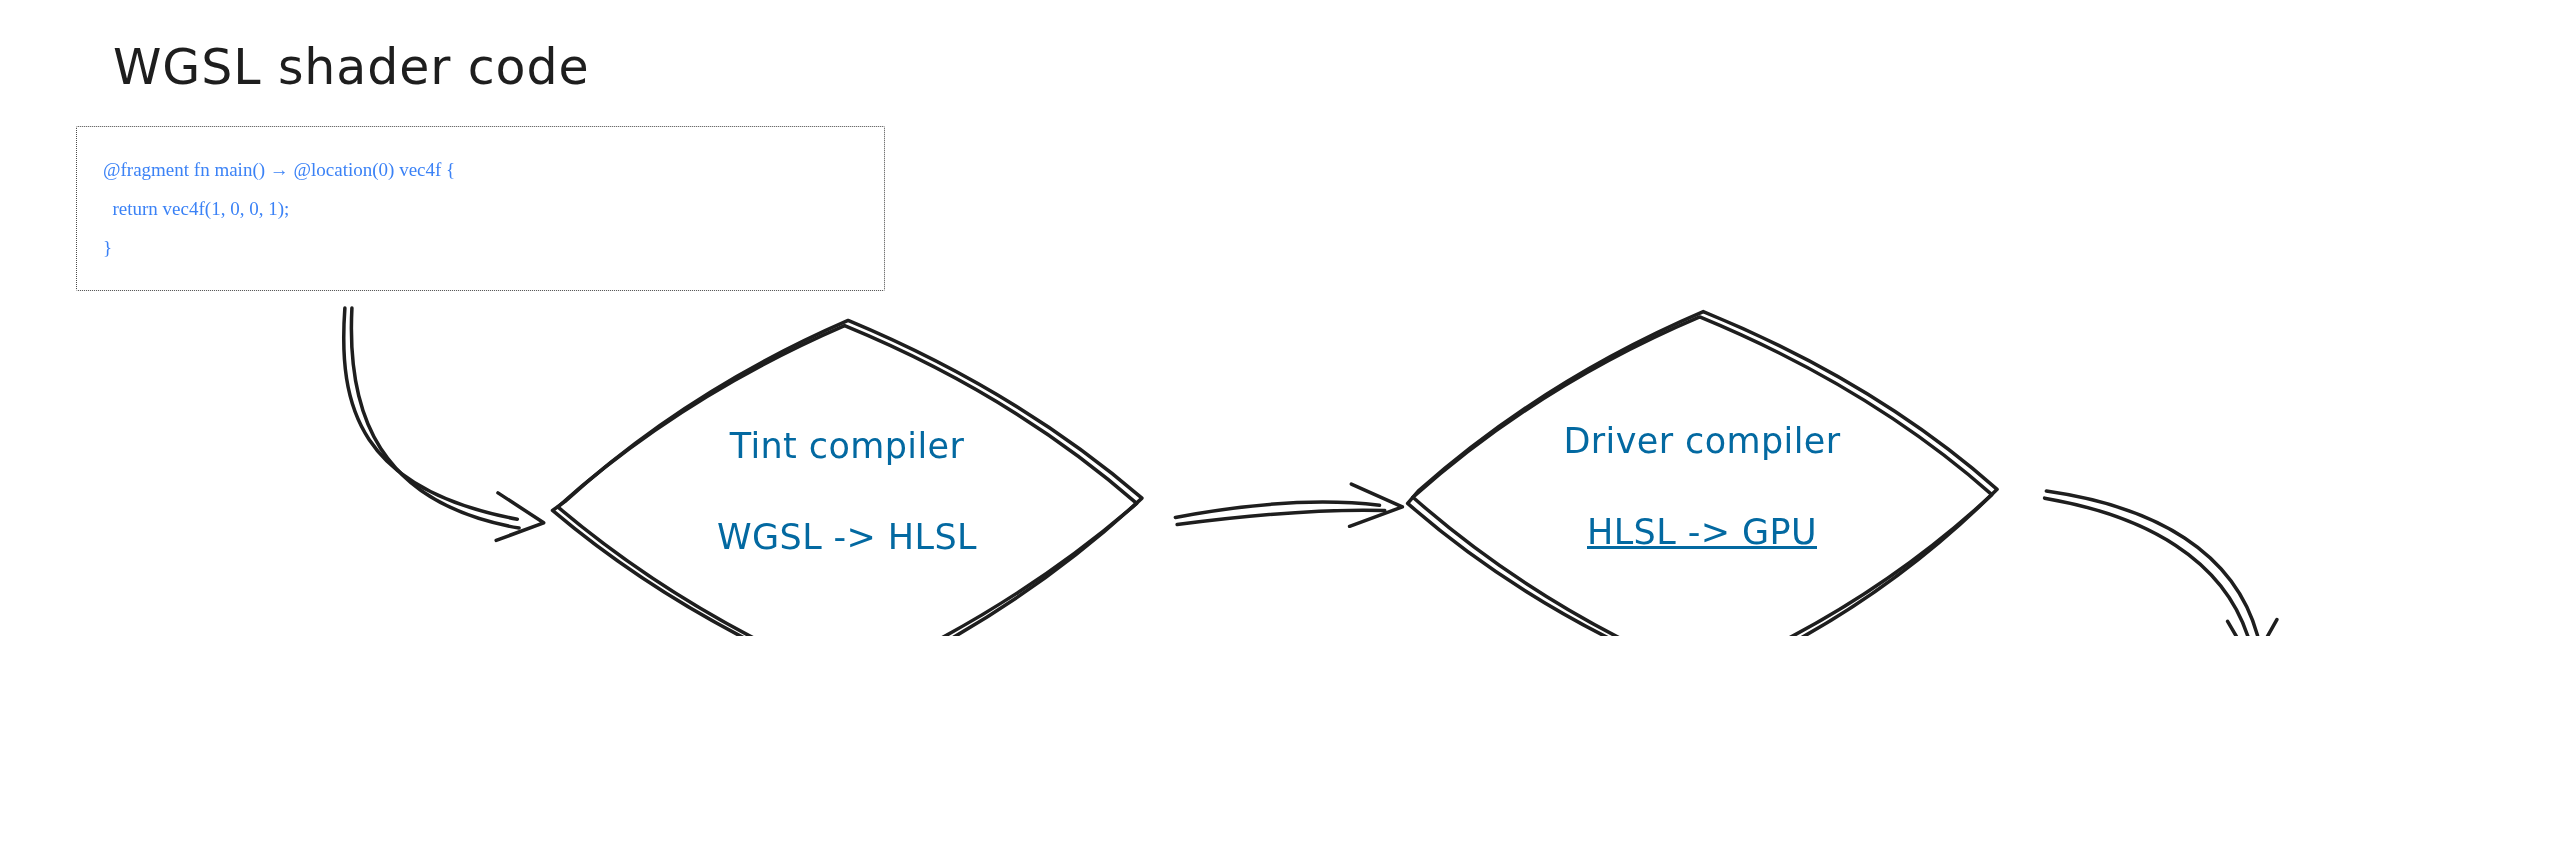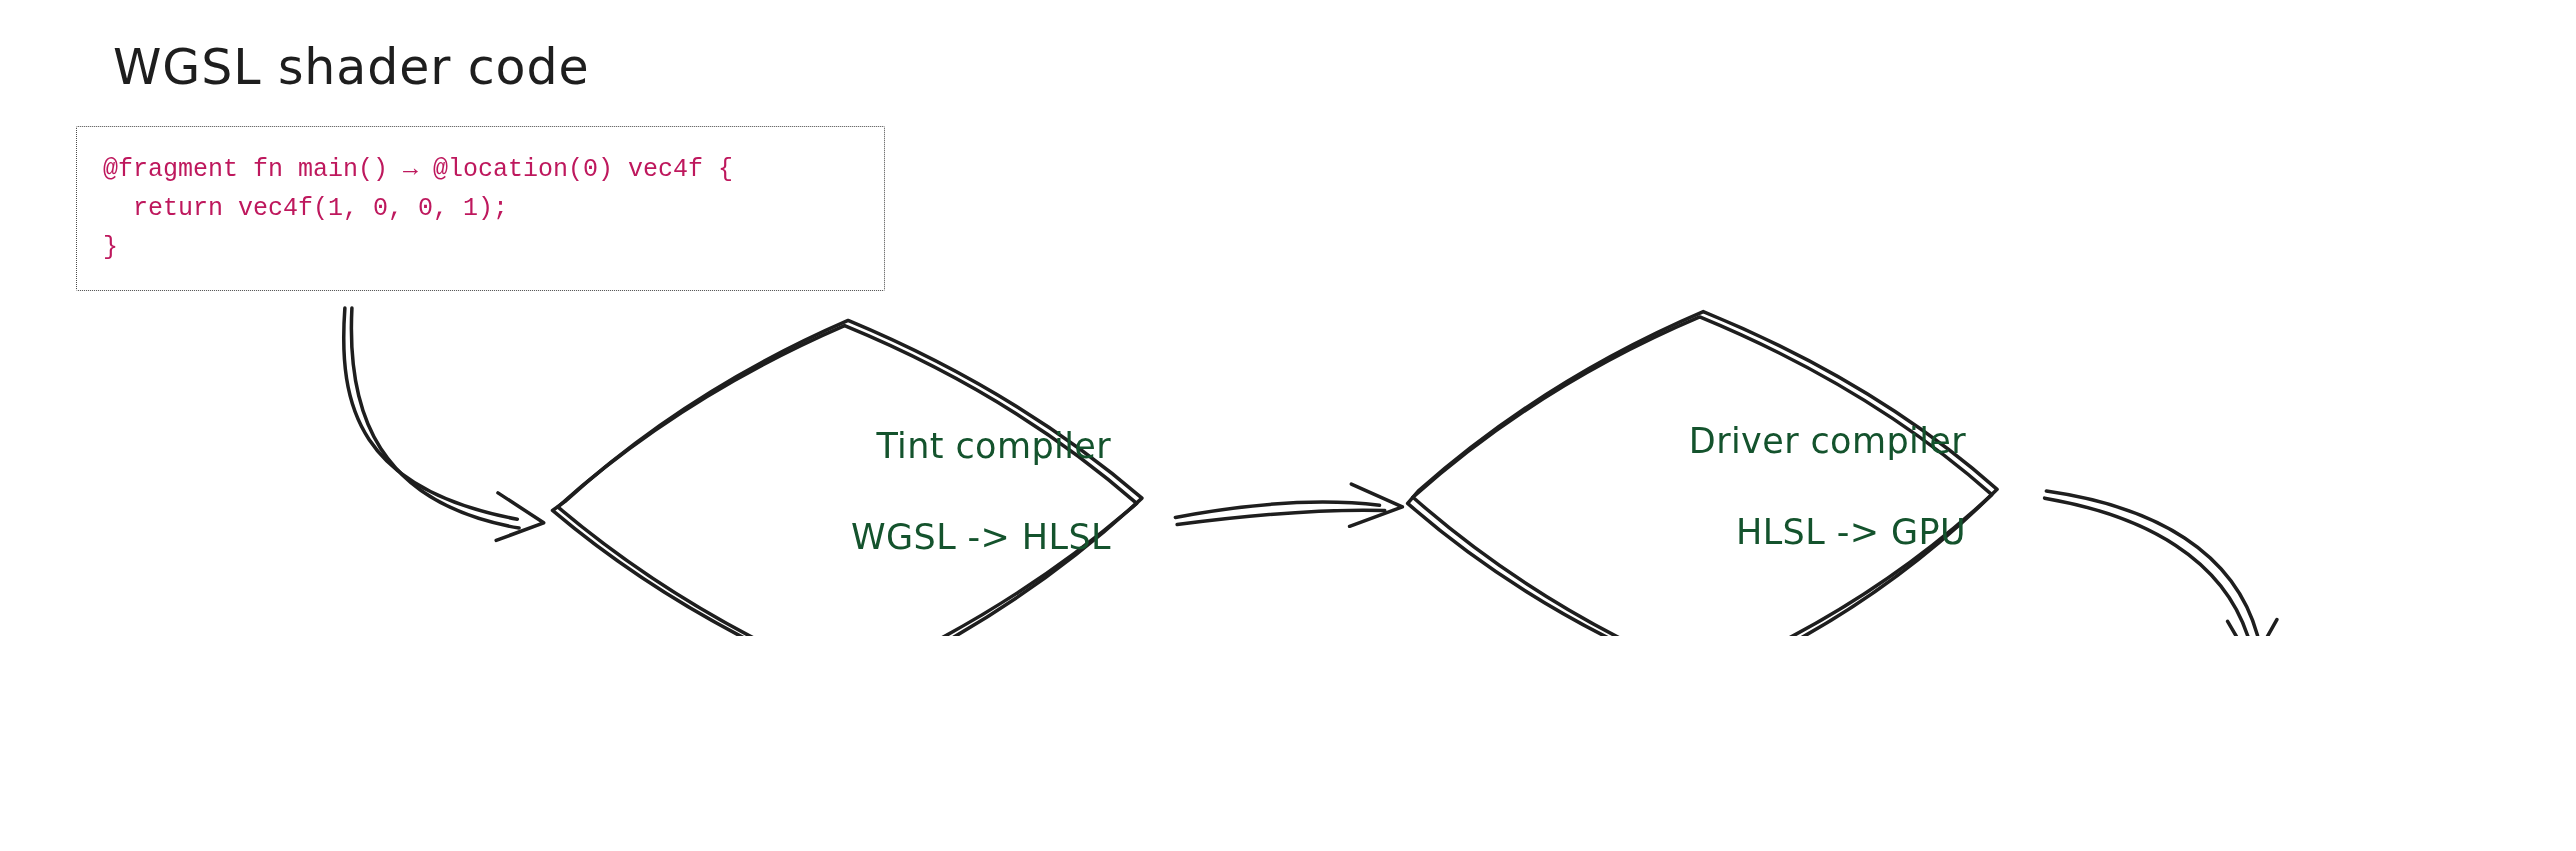--- a/index.html
+++ b/index.html
@@ -39,33 +39,33 @@
     position: absolute;
     left: 76px;
     top: 126px;
     width: 809px;
     border: 1.8px dotted #4a4a4a;
     border-radius: 1.8px;
     padding: 23px 26px;
     background: #ffffff;
   }
   .code-box .code-line {
-    font-family: Liberation Mono, monospace;
-    font-size: 25px;
+    font-family: Liberation Serif, serif;
+    font-size: 19px;
     line-height: 39px;
     white-space: pre;
-    color: #be185d;
+    color: #3b82f6;
   }
   .node-label {
     position: absolute;
     width: 528px;
-    text-align: right;
+    text-align: center;
     font-size: 35px;
     letter-spacing: 0.4px;
-    color: #14532d;
+    color: #0369a1;
     white-space: nowrap;
   }
   .output-label {
     position: absolute;
     left: 1865px;
     top: 730px;
     width: 704px;
     text-align: center;
     font-size: 49px;
     letter-spacing: 0.9px;
@@ -114,17 +114,17 @@
   <div class="code-box">
     <div class="code-line">@fragment fn main() → @location(0) vec4f {</div>
     <div class="code-line">  return vec4f(1, 0, 0, 1);</div>
     <div class="code-line">}</div>
   </div>
 
   <div class="node-label" style="left: 583px; top: 426px;">Tint compiler</div>
   <div class="node-label" style="left: 1438px; top: 421px;">Driver compiler</div>
 
   <div class="node-label" style="left: 583px; top: 517px;">WGSL -&gt; HLSL</div>
-  <div class="node-label" style="left: 1438px; top: 512px;">HLSL -&gt; GPU</div>
+  <div class="node-label" style="left: 1438px; top: 512px; text-decoration: underline;">HLSL -&gt; GPU</div>
 
 
 </div>
 
 
 </body></html>

